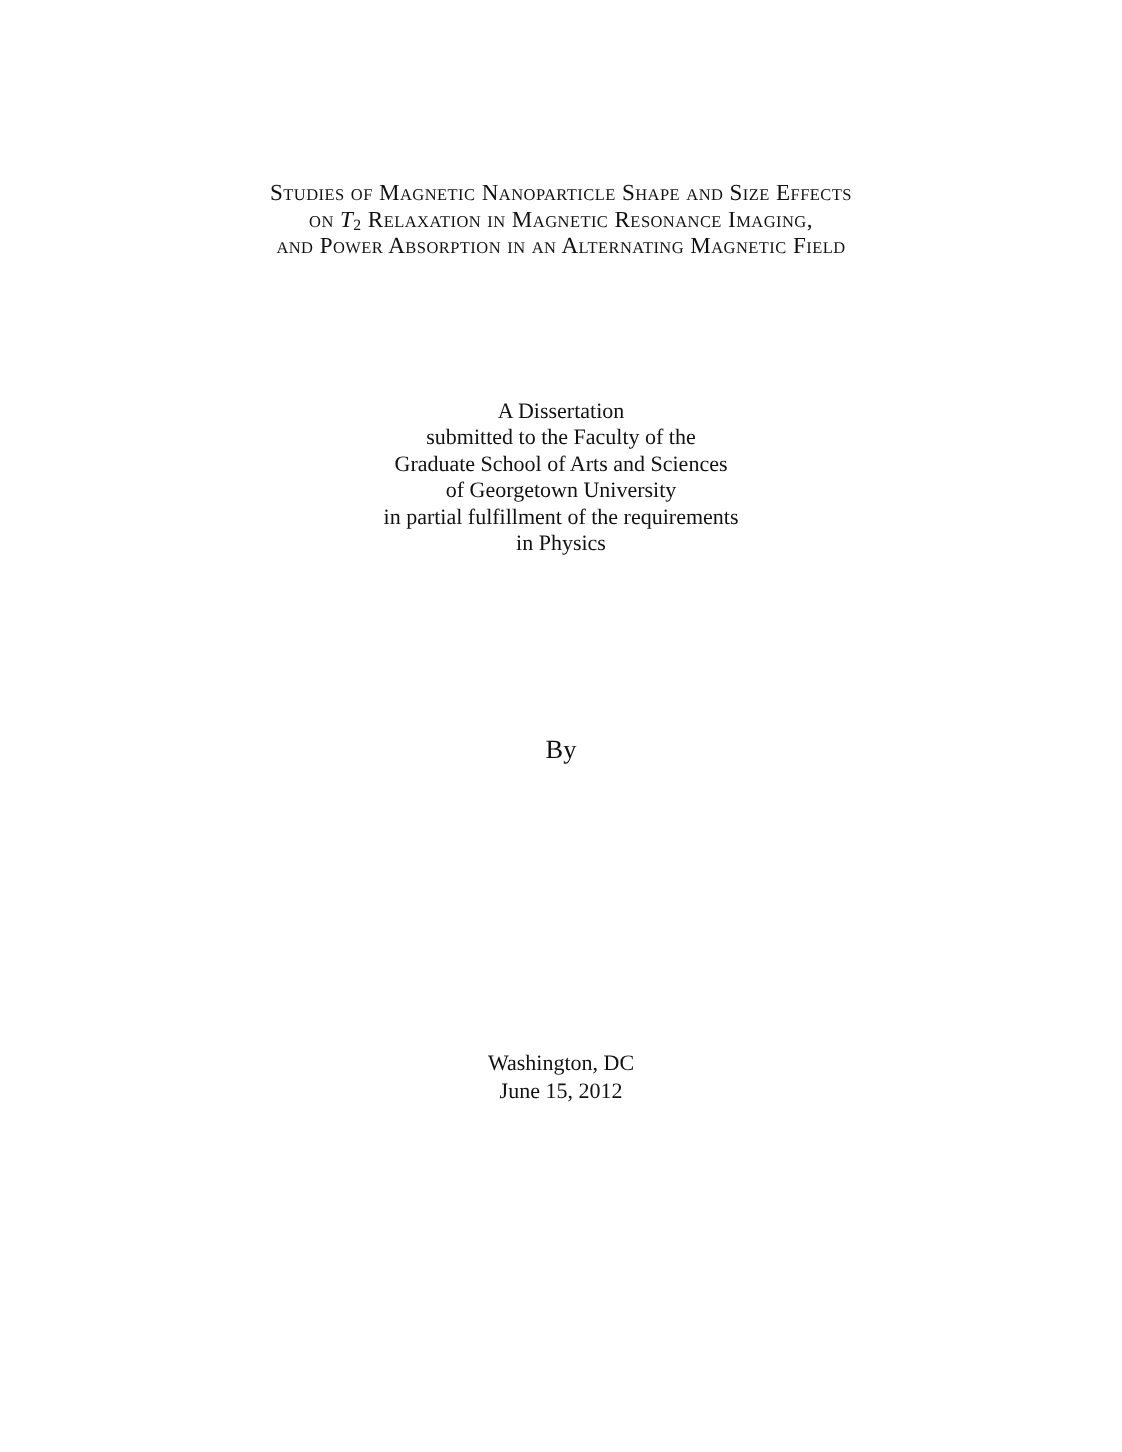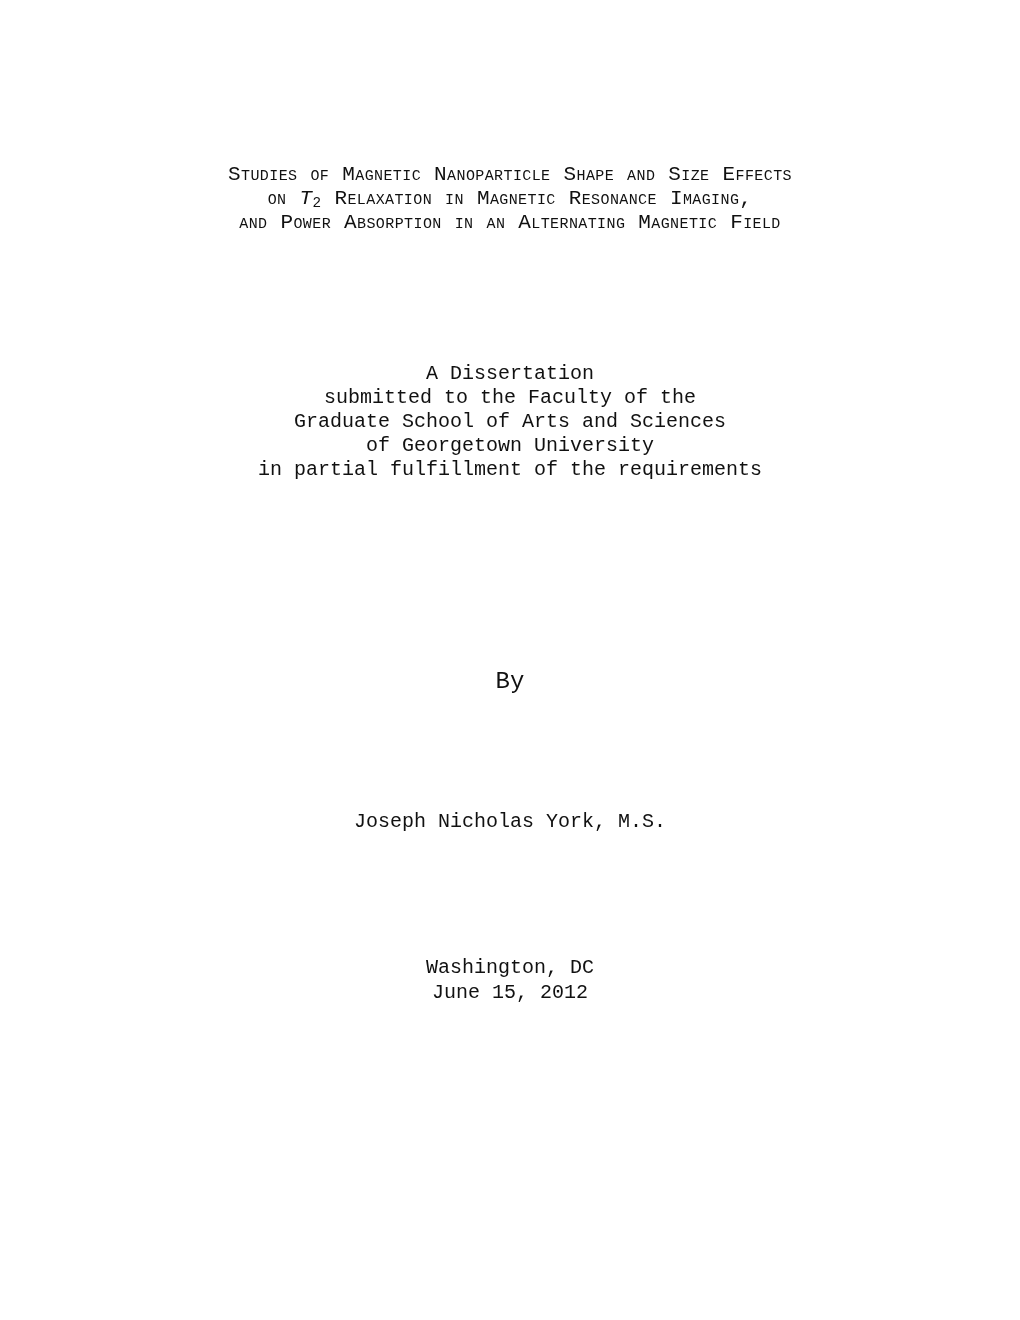--- a/index.html
+++ b/index.html
@@ -7,21 +7,21 @@
     padding: 0;
     background: #ffffff;
   }
   .page {
     position: relative;
     width: 968px;
     height: 1320px;
     margin: 0 auto;
     background: #ffffff;
     color: #111111;
-    font-family: Liberation Mono, monospace;
+    font-family: Liberation Serif, serif;
     overflow: hidden;
   }
   .block {
     position: absolute;
     left: 0;
     right: 0;
     text-align: center;
   }
   .title-block {
     top: 163px;
@@ -75,24 +75,24 @@
     <div class="title-line"><span>on </span><span class="math-var">T</span><sub class="math-sub">2</sub><span> Relaxation in Magnetic Resonance Imaging,</span></div>
     <div class="title-line">and Power Absorption in an Alternating Magnetic Field</div>
   </div>
 
   <div class="block statement-block">
     <div>A Dissertation</div>
     <div>submitted to the Faculty of the</div>
     <div>Graduate School of Arts and Sciences</div>
     <div>of Georgetown University</div>
     <div>in partial fulfillment of the requirements</div>
+    <div>in Physics</div>
   </div>
 
   <div class="block by-block">By</div>
 
-  <div class="block author-block">Joseph Nicholas York, M.S.</div>
 
   <div class="block place-date-block">
     <div>Washington, DC</div>
     <div>June 15, 2012</div>
   </div>
 
 </div>
 
 </body></html>

